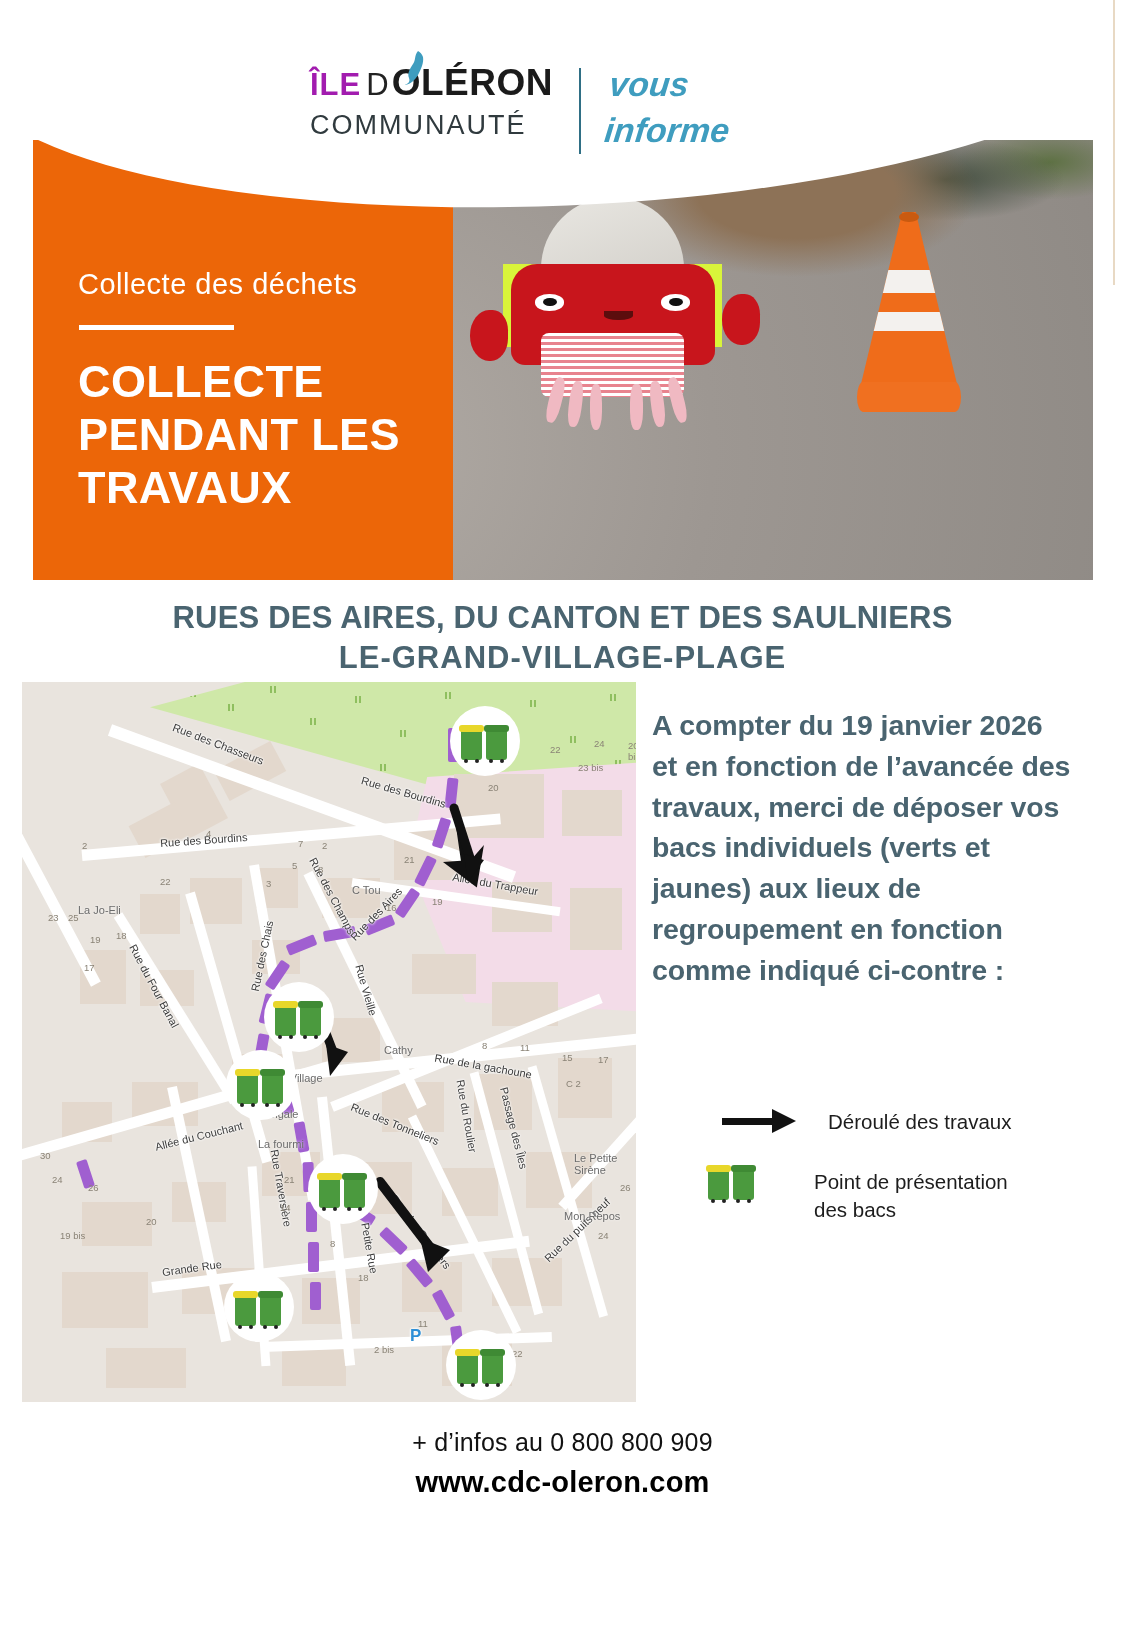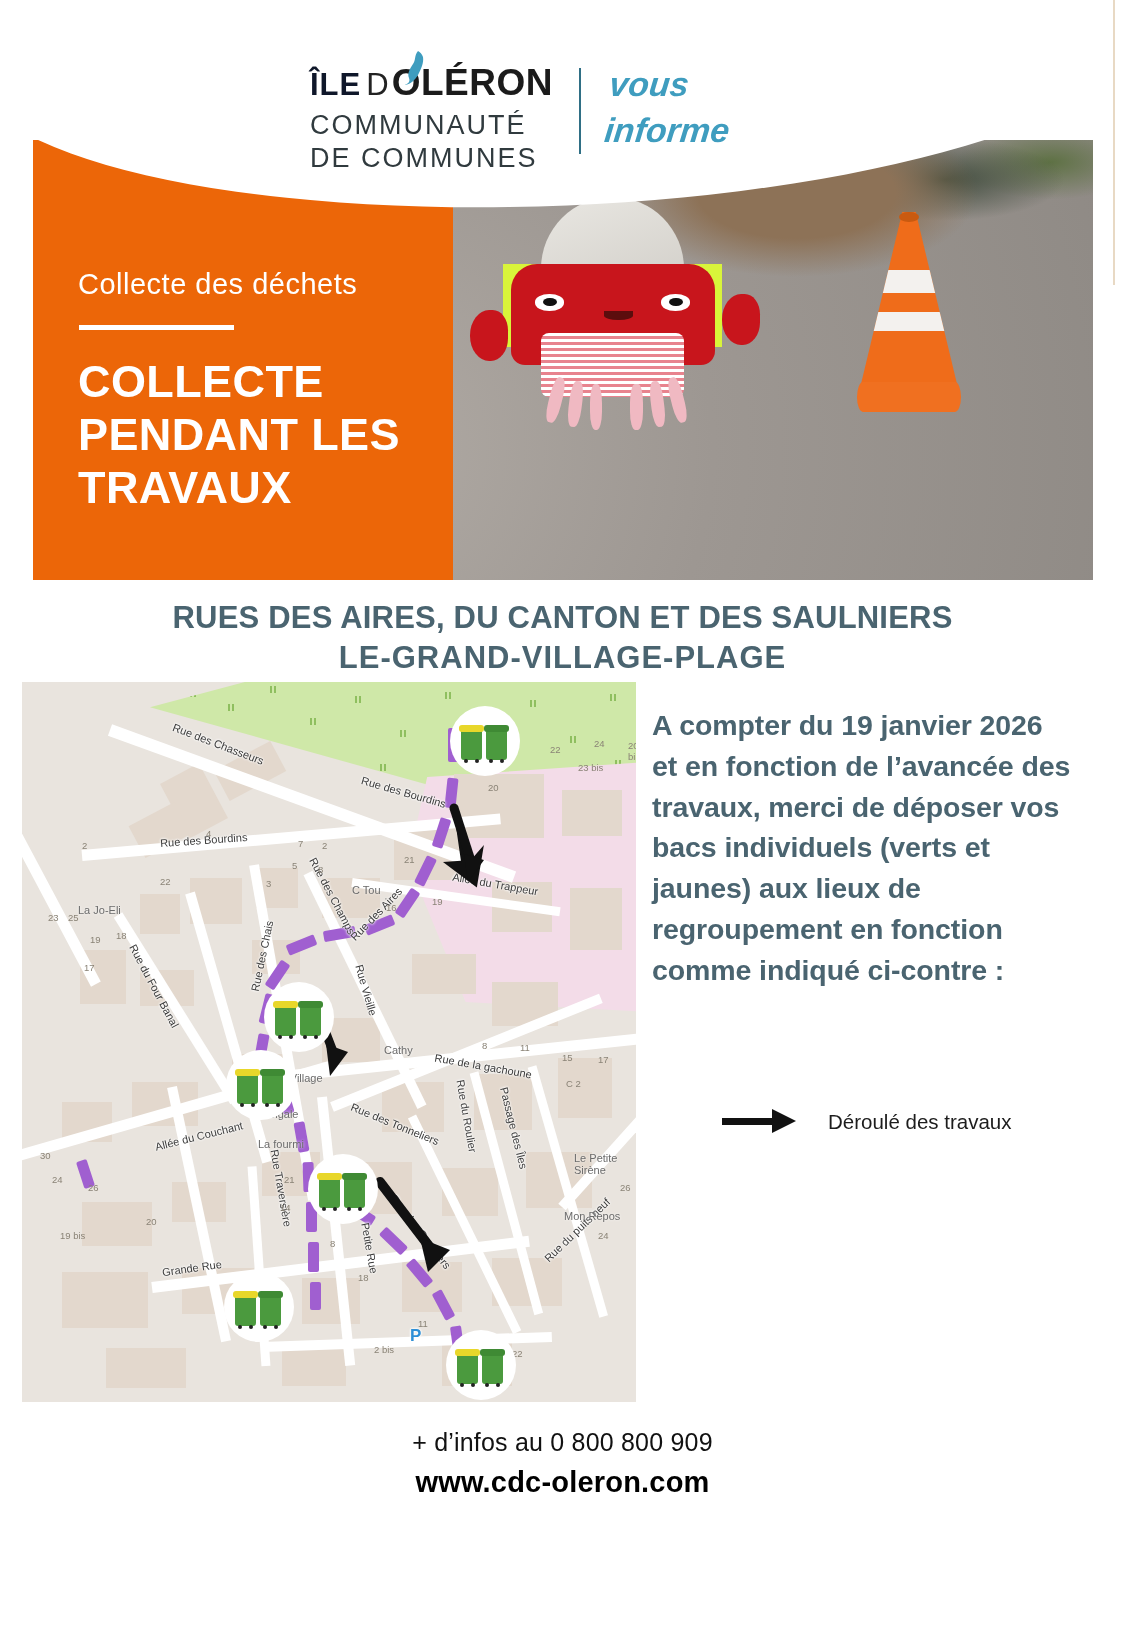--- a/index.html
+++ b/index.html
@@ -15,21 +15,21 @@
   .right-rule {
     position:absolute; right:10px; top:0px; width:2px; height:285px;
     background:#e8d9c4;
   }
 
   
   .header { position:absolute; left:0; top:0; width:1125px; height:180px; z-index:40; }
   .logo-wrap { position:absolute; left:310px; top:62px; display:flex; align-items:flex-start; }
   .logo-left { position:relative; padding-right:26px; }
   .logo-line1 { display:flex; align-items:baseline; letter-spacing:0.5px; }
-  .ile-d { font-size:31px; font-weight:bold; color:#0f172a; letter-spacing:1px; }
+  .ile-d { font-size:31px; font-weight:bold; color:#a21caf; letter-spacing:1px; }
   .d-txt { font-size:31px; font-weight:300; color:#222; letter-spacing:1px; margin-left:5px;}
   .oleron { font-size:37px; font-weight:bold; color:#1b1b1b; letter-spacing:0.5px; margin-left:2px; }
   .isle-shape { position:absolute; left:95px; top:-11px; width:20px; height:34px; }
   .logo-line2 { font-size:27px; color:#303a3e; letter-spacing:2.0px; font-weight:300; margin-top:6px; }
   .logo-line3 { font-size:27px; color:#303a3e; letter-spacing:2.0px; font-weight:300; margin-top:2px; }
   .logo-div { width:2px; background:#2f6f85; height:86px; margin:6px 26px 0 0; }
   .vous-informe { font-style:italic; color:#3f9dbf; font-size:34px; font-weight:bold; line-height:1.35; transform:skewX(-6deg); }
 
   
   .hero { position:absolute; left:33px; top:140px; width:1060px; height:440px; overflow:hidden; }
@@ -138,21 +138,20 @@
       <div class="logo-left">
         <div class="logo-line1">
           <span class="ile-d">ÎLE</span>
           <span class="d-txt">D</span>
           <span class="oleron">OLÉRON</span>
         </div>
         <svg class="isle-shape" viewBox="0 0 20 34">
           <path d="M13 0 C9 5 11 9 8 13 C5 18 2 22 4 27 C6 32 1 33 0 34 C6 33 10 29 13 24 C16 18 19 12 18 6 C17 3 15 1 13 0 Z" fill="#3f9dbf"></path>
         </svg>
         <div class="logo-line2">COMMUNAUTÉ</div>
-        <div class="logo-line3">DE COMMUNES</div>
       </div>
       <div class="logo-div"></div>
       <div class="vous-informe">
         <div>vous</div>
         <div>informe</div>
       </div>
     </div>
   </div>
 
   <div class="hero">
@@ -502,20 +501,40 @@
     <div class="lg-row" style="margin-top:6px;">
       <div class="lg-key" style="justify-content:flex-end;padding-right:6px;">
         <span class="arrow-legend">
           <span class="shaft"></span>
             <span class="head"></span>
         </span>
       </div>
       <div class="lg-label" style="padding-left:18px;">Déroulé des travaux</div>
     </div>
 
+    <div class="lg-row" style="margin-top:14px;">
+      <div class="lg-key">
+        <span class="bin-pair lg-bins">
+          <span class="bin" style="left:0;">
+              <span class="lid" style="background:#e8d72a;"></span>
+              <span class="wheel" style="left:3px;"></span>
+              <span class="wheel" style="right:3px;"></span>
+            </span>
+          <span class="bin" style="left:25px;">
+              <span class="lid" style="background:#3f8a34;"></span>
+              <span class="wheel" style="left:3px;"></span>
+              <span class="wheel" style="right:3px;"></span>
+            </span>
+        </span>
+      </div>
+      <div class="lg-label" style="padding-left:4px;">
+        <div>Point de présentation</div>
+        <div>des bacs</div>
+      </div>
+    </div>
   </div>
 
   <div class="footer">
     <div class="foot1">+ d’infos au 0 800 800 909</div>
     <div class="foot2">www.cdc-oleron.com</div>
   </div>
 
 </div>
 
 </body></html>

